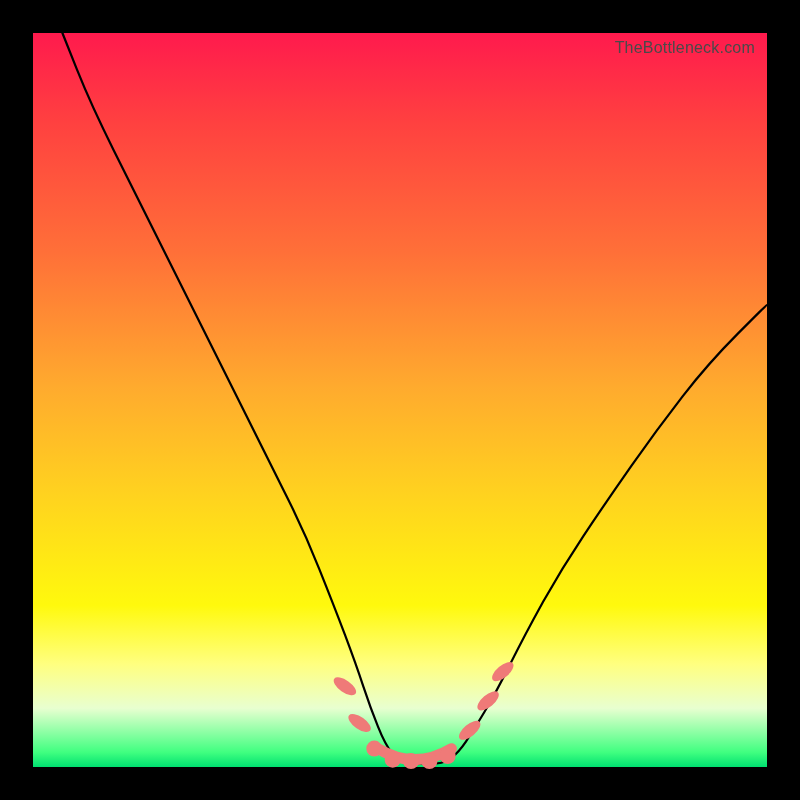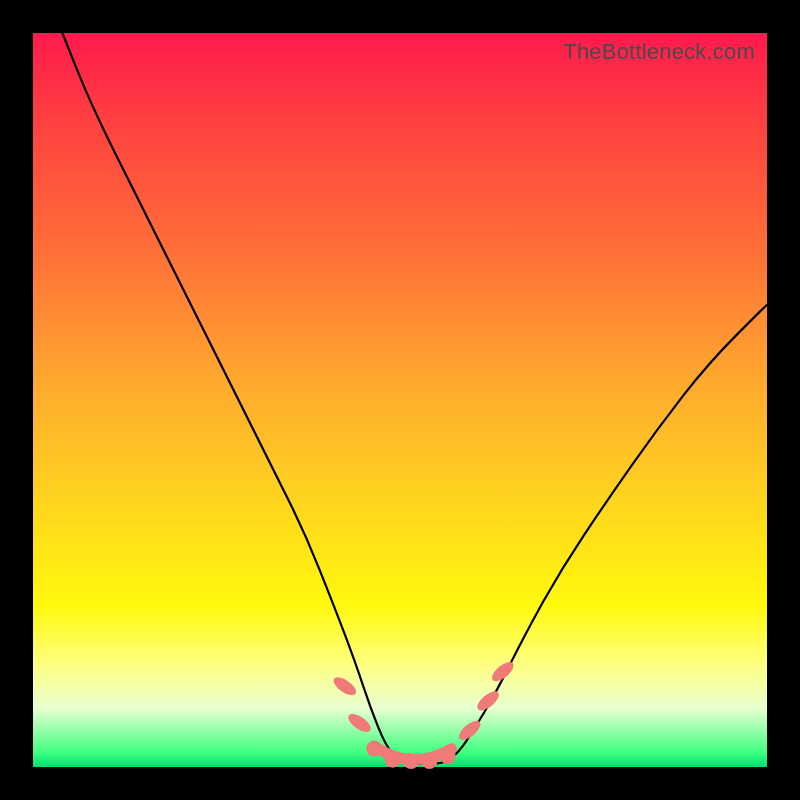--- a/index.html
+++ b/index.html
@@ -34,21 +34,21 @@
       #ffff80 86%,
       #e8ffd0 92%,
       #40ff80 98%,
       #00e070 100%);
   }
   .attribution {
     position: absolute;
     top: 6px;
     right: 12px;
     color: #4a4a4a;
-    font-size: 22px;
+    font-size: 16px;
     font-weight: 400;
     letter-spacing: 0.2px;
     user-select: none;
   }
   svg.curve {
     position: absolute;
     left: 0; top: 0;
     width: 734px; height: 734px;
     overflow: visible;
   }

